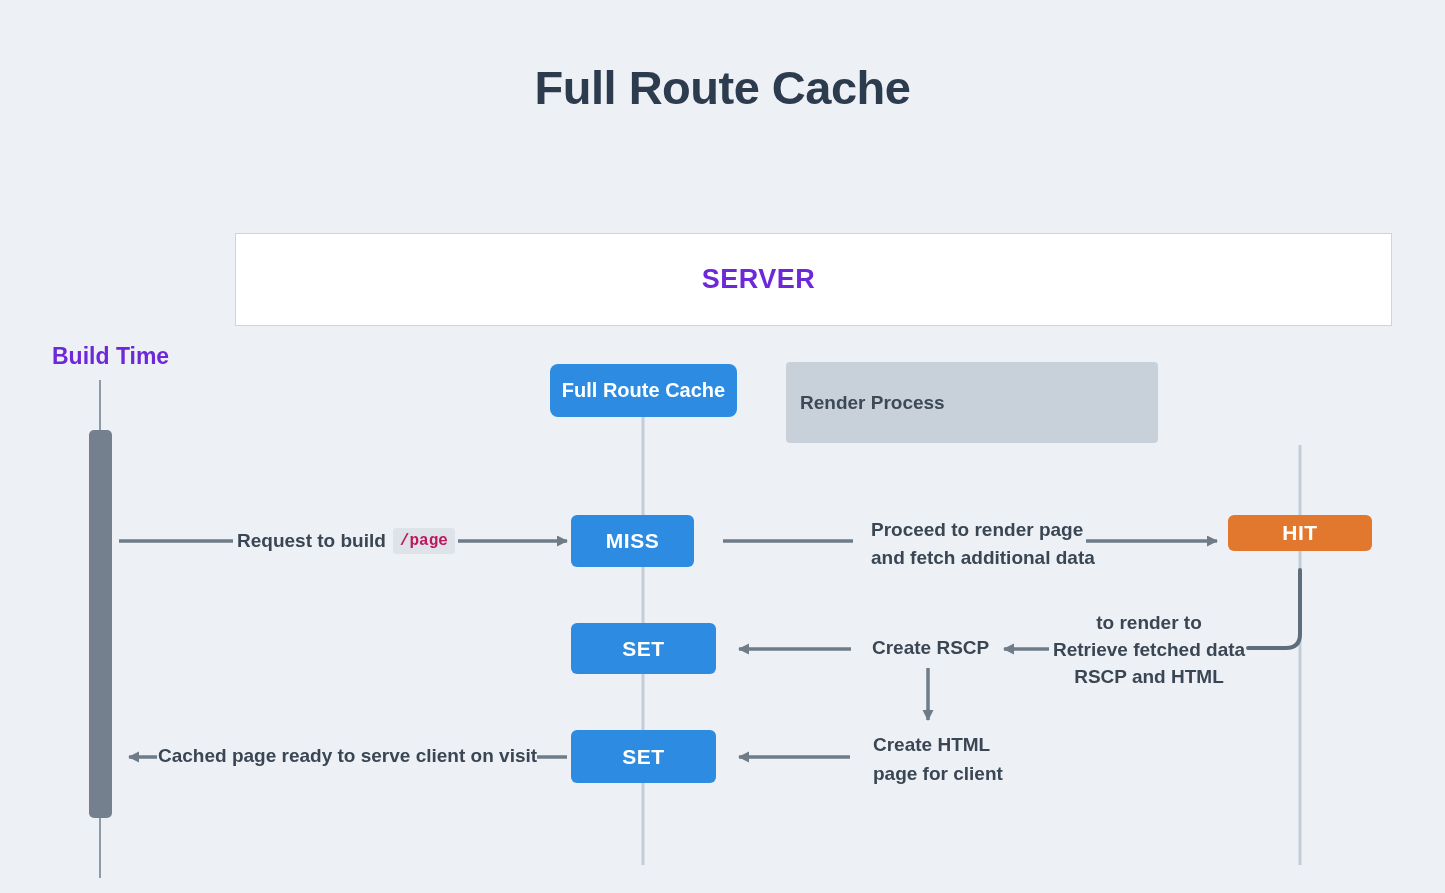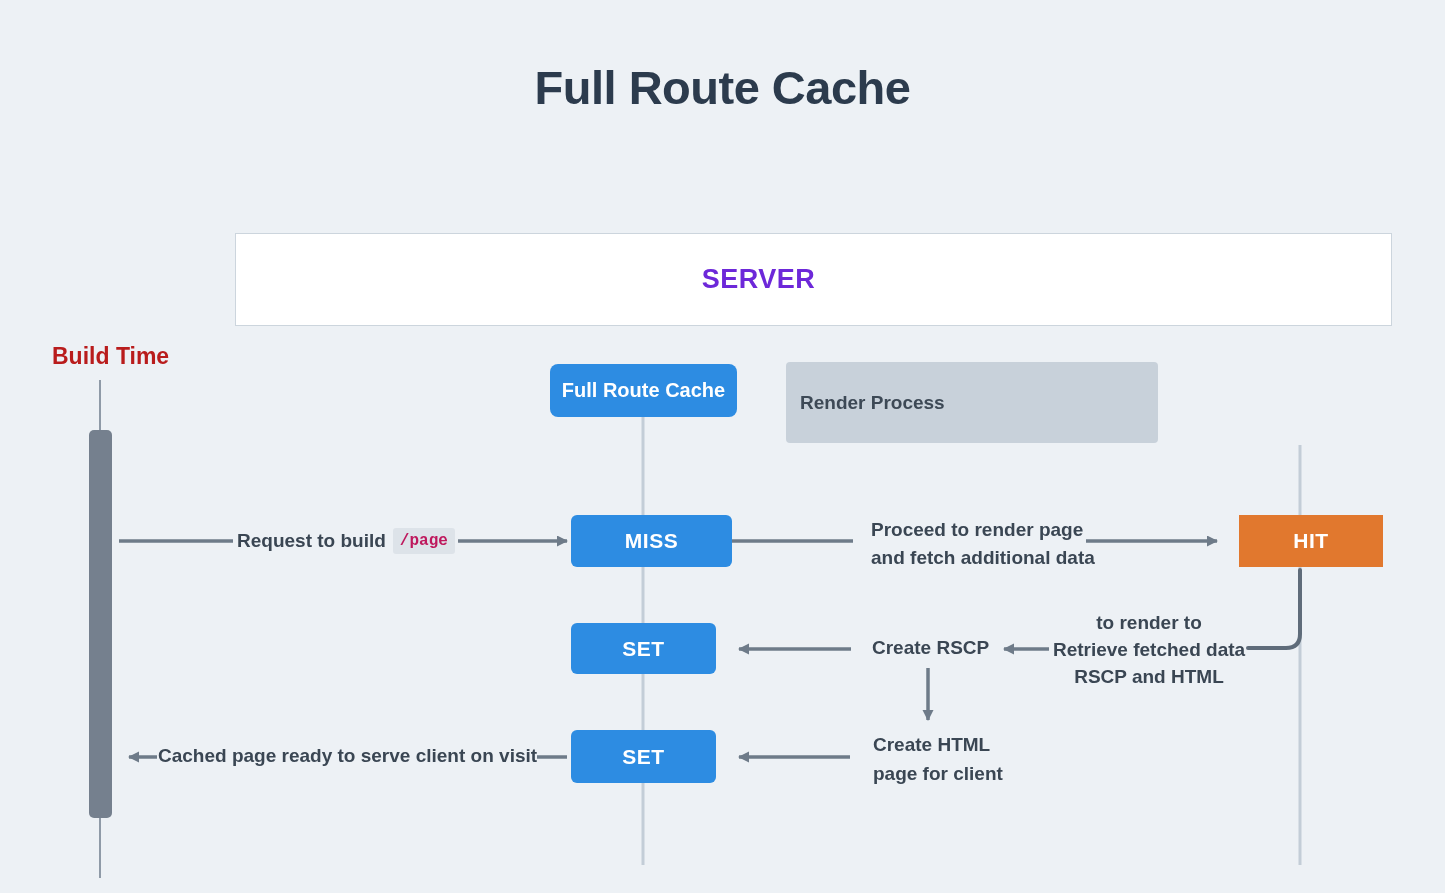--- a/index.html
+++ b/index.html
@@ -5,34 +5,34 @@
   html,body{margin:0;padding:0;}
   body{background:#edf1f5;font-family:"Liberation Sans","DejaVu Sans",sans-serif;}
   #stage{position:relative;width:1445px;height:893px;background:#edf1f5;overflow:hidden;}
   .abs{position:absolute;}
   #diagram-title{left:0;top:60px;width:1445px;text-align:center;
     font-size:47px;font-weight:800;letter-spacing:-0.5px;color:#2c3b4d;}
   #server-box{left:235px;top:233px;width:1157px;height:93px;background:#ffffff;
     border:1.5px solid #ccd5dd;box-sizing:border-box;display:flex;align-items:center;justify-content:center;}
   #server-label{font-size:27px;font-weight:600;letter-spacing:0.5px;color:#6d28d9;
     position:relative;left:-55px;}
-  #build-time-label{left:52px;top:343px;font-size:23px;font-weight:600;color:#b91c1c;}
+  #build-time-label{left:52px;top:343px;font-size:23px;font-weight:600;color:#6d28d9;}
   #build-time-bar{left:89px;top:430px;width:23px;height:388px;border-radius:5px;background:#75808e;}
   .node{display:flex;align-items:center;justify-content:center;color:#ffffff;
     font-weight:700;text-align:center;box-sizing:border-box;}
   .blue{background:#2d8ce2;}
   .orange{background:#e1782e;}
   #actor-full-route-cache{left:550px;top:364px;width:187px;height:53px;border-radius:8px;font-size:20px;}
   #actor-render-process{left:786px;top:362px;width:372px;height:81px;border-radius:4px;background:#c8d1da;
     display:flex;align-items:center;box-sizing:border-box;padding-left:14px;
     color:#3d4956;font-size:19px;font-weight:600;}
   #actor-data-cache{left:1207px;top:362px;width:186px;height:85px;border-radius:8px;
     font-size:19px;line-height:26px;padding:0 18px;}
-  #node-miss{left:571px;top:515px;width:161px;height:52px;border-radius:6px;font-size:21px;letter-spacing:0.5px;}
-  #node-hit{left:1228px;top:515px;width:144px;height:52px;border-radius:0;font-size:21px;letter-spacing:0.5px;margin-left:11px;}
+  #node-miss{left:571px;top:515px;width:123px;height:52px;border-radius:6px;font-size:21px;letter-spacing:0.5px;}
+  #node-hit{left:1228px;top:515px;width:144px;height:36px;border-radius:6px;font-size:21px;letter-spacing:0.5px;}
   #node-set1{left:571px;top:623px;width:145px;height:51px;border-radius:6px;font-size:21px;letter-spacing:0.5px;}
   #node-set2{left:571px;top:730px;width:145px;height:53px;border-radius:6px;font-size:21px;letter-spacing:0.5px;}
   .msg{color:#3a4653;font-size:19px;font-weight:700;}
   #label-request{left:237px;top:528px;display:flex;align-items:center;gap:7px;white-space:nowrap;}
   .code-chip{font-family:"Liberation Mono","DejaVu Sans Mono",monospace;font-size:16px;font-weight:600;
     color:#be185d;background:#dde3e9;border-radius:3px;padding:4px 7px;}
   #label-proceed{left:871px;top:516px;width:234px;line-height:28px;}
   #label-retrieve{left:1050px;top:609px;width:198px;text-align:center;line-height:27px;}
   #label-create-rscp{left:872px;top:637px;white-space:nowrap;}
   #label-create-html{left:873px;top:730px;line-height:29px;white-space:nowrap;}

